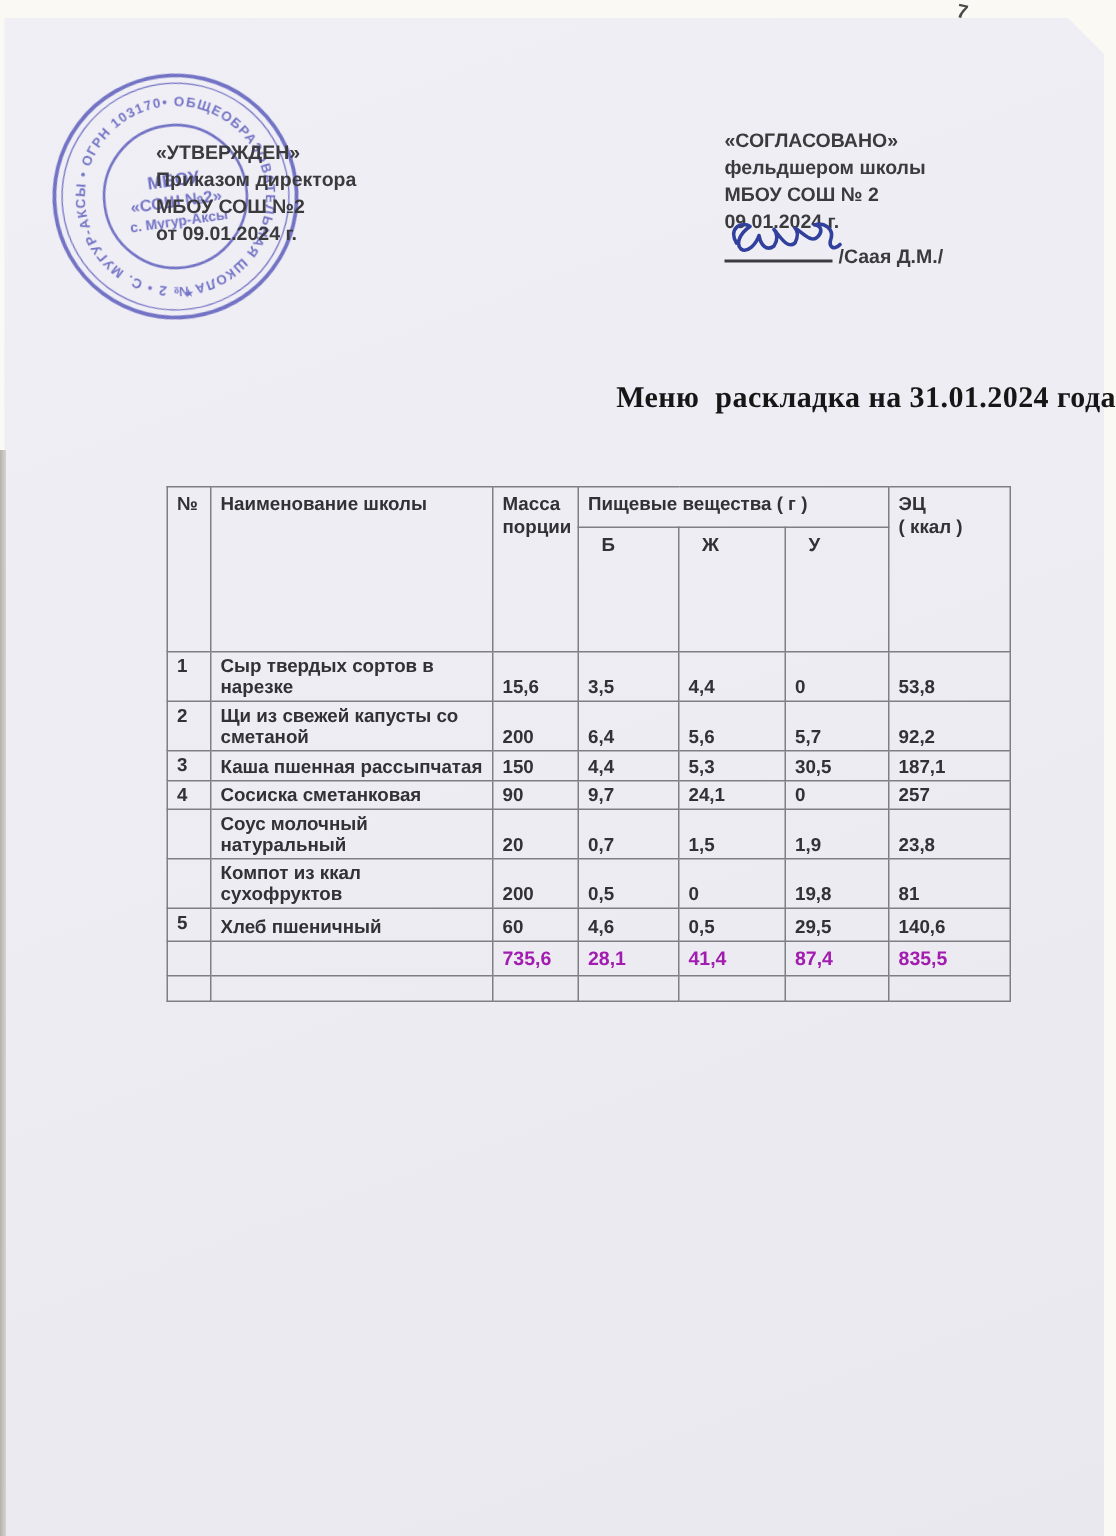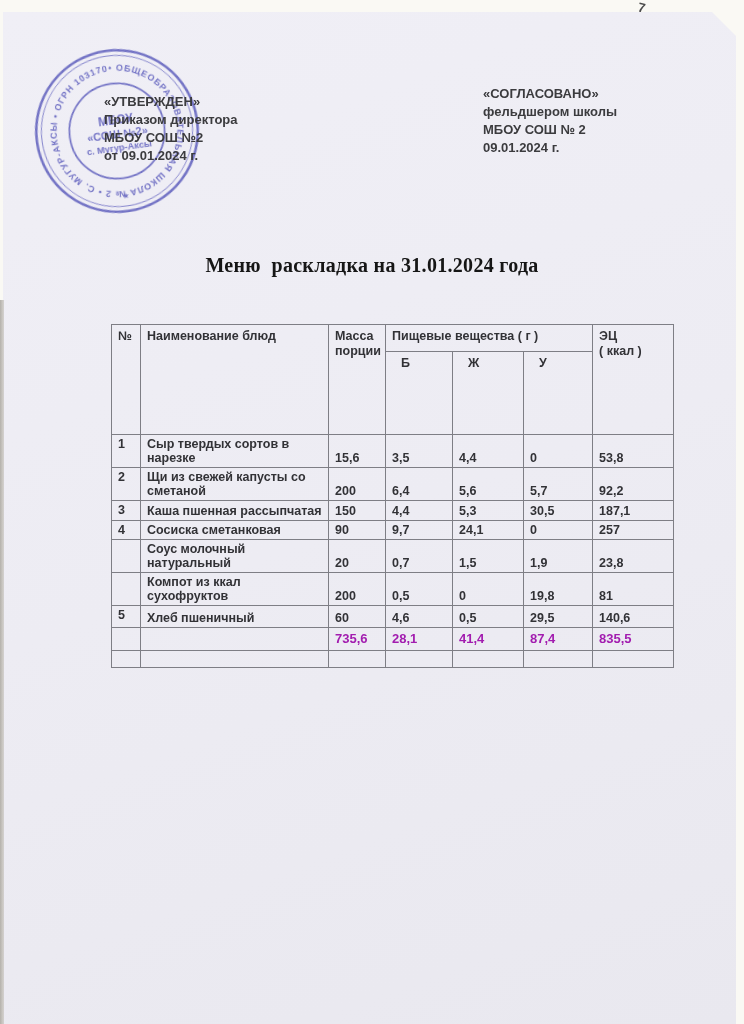--- a/index.html
+++ b/index.html
@@ -24,21 +24,21 @@
   .sig-svg{position:absolute;pointer-events:none;}
   .sig-svg path{fill:none;stroke:#32409d;stroke-width:2.4;stroke-linecap:round;stroke-linejoin:round;}
   .sig-left{left:-14px;top:-16px;}
   .sig-right{left:-4px;top:-13px;}
   
   .stamp{position:absolute;left:32px;top:46px;width:170px;height:170px;opacity:.85;
          transform:rotate(-8deg);filter:blur(.3px);}
   .stamp circle{fill:none;stroke:#5e5ebd;}
   .stamp text{fill:#5e5ebd;}
   
-  .doc-title{position:absolute;left:0;top:254px;width:744px;text-align:center;
+  .doc-title{position:absolute;left:0;top:254px;width:744px;text-align:right;
          font-family:"Liberation Serif",serif;font-size:20px;font-weight:700;color:#161616;
          white-space:pre;letter-spacing:.3px;}
   
   table.menu{position:absolute;left:111px;top:324px;width:562px;border-collapse:collapse;
          table-layout:fixed;font-size:12.5px;font-weight:700;color:#323236;}
   table.menu th,table.menu td{border:1px solid #7e7e85;padding:2px 6px;overflow:hidden;}
   table.menu th{text-align:left;vertical-align:top;padding-top:4px;font-weight:700;}
   table.menu th span{display:block;line-height:15px;}
   th.energy{padding-top:14px;}
   tr.subhead th{padding-left:15px;padding-top:4px;}
@@ -79,38 +79,44 @@
     <div>Приказом директора</div>
     <div>МБОУ СОШ №2</div>
     <div>от 09.01.2024 г.</div>
   </div>
 
   <div class="block block-right">
     <div>«СОГЛАСОВАНО»</div>
     <div>фельдшером школы</div>
     <div>МБОУ СОШ № 2</div>
     <div>09.01.2024 г.</div>
+    <div class="sigrow">
+      <svg class="sig-svg sig-right" width="84" height="30" viewBox="0 0 84 30">
+        <path d="M12 16 C6 6 16 1 21 5 C15 9 11 16 15 20 C19 23 25 17 27 11 C28 17 32 22 37 18 C40 14 39 9 37 7 C42 13 46 20 51 16 C53 12 53 8 51 6 C57 10 62 16 66 12 C70 8 68 4 64 4 C70 2 77 6 75 13 C73 19 77 21 81 17"></path>
+      </svg>
+      <span class="sig-underline w72"></span><span class="sig-name">/Саая Д.М./</span>
+    </div>
   </div>
 
   <div class="doc-title">Меню  раскладка на 31.01.2024 года</div>
 
   <table class="menu">
     <colgroup>
       <col style="width:29px">
         <col style="width:188px">
         <col style="width:57px">
       <col style="width:67px">
         <col style="width:71px">
         <col style="width:69px">
         <col style="width:81px">
     </colgroup>
     <thead>
       <tr style="height:27px">
         <th rowspan="2">№</th>
-        <th rowspan="2">Наименование блюд</th>
+        <th rowspan="2">Наименование школы</th>
         <th rowspan="2">
           <span>Масса</span>
           <span>порции</span>
         </th>
         <th colspan="3">Пищевые вещества ( г )</th>
         <th rowspan="2" class="energy">
           <span>ЭЦ</span>
           <span>( ккал )</span>
         </th>
       </tr>

